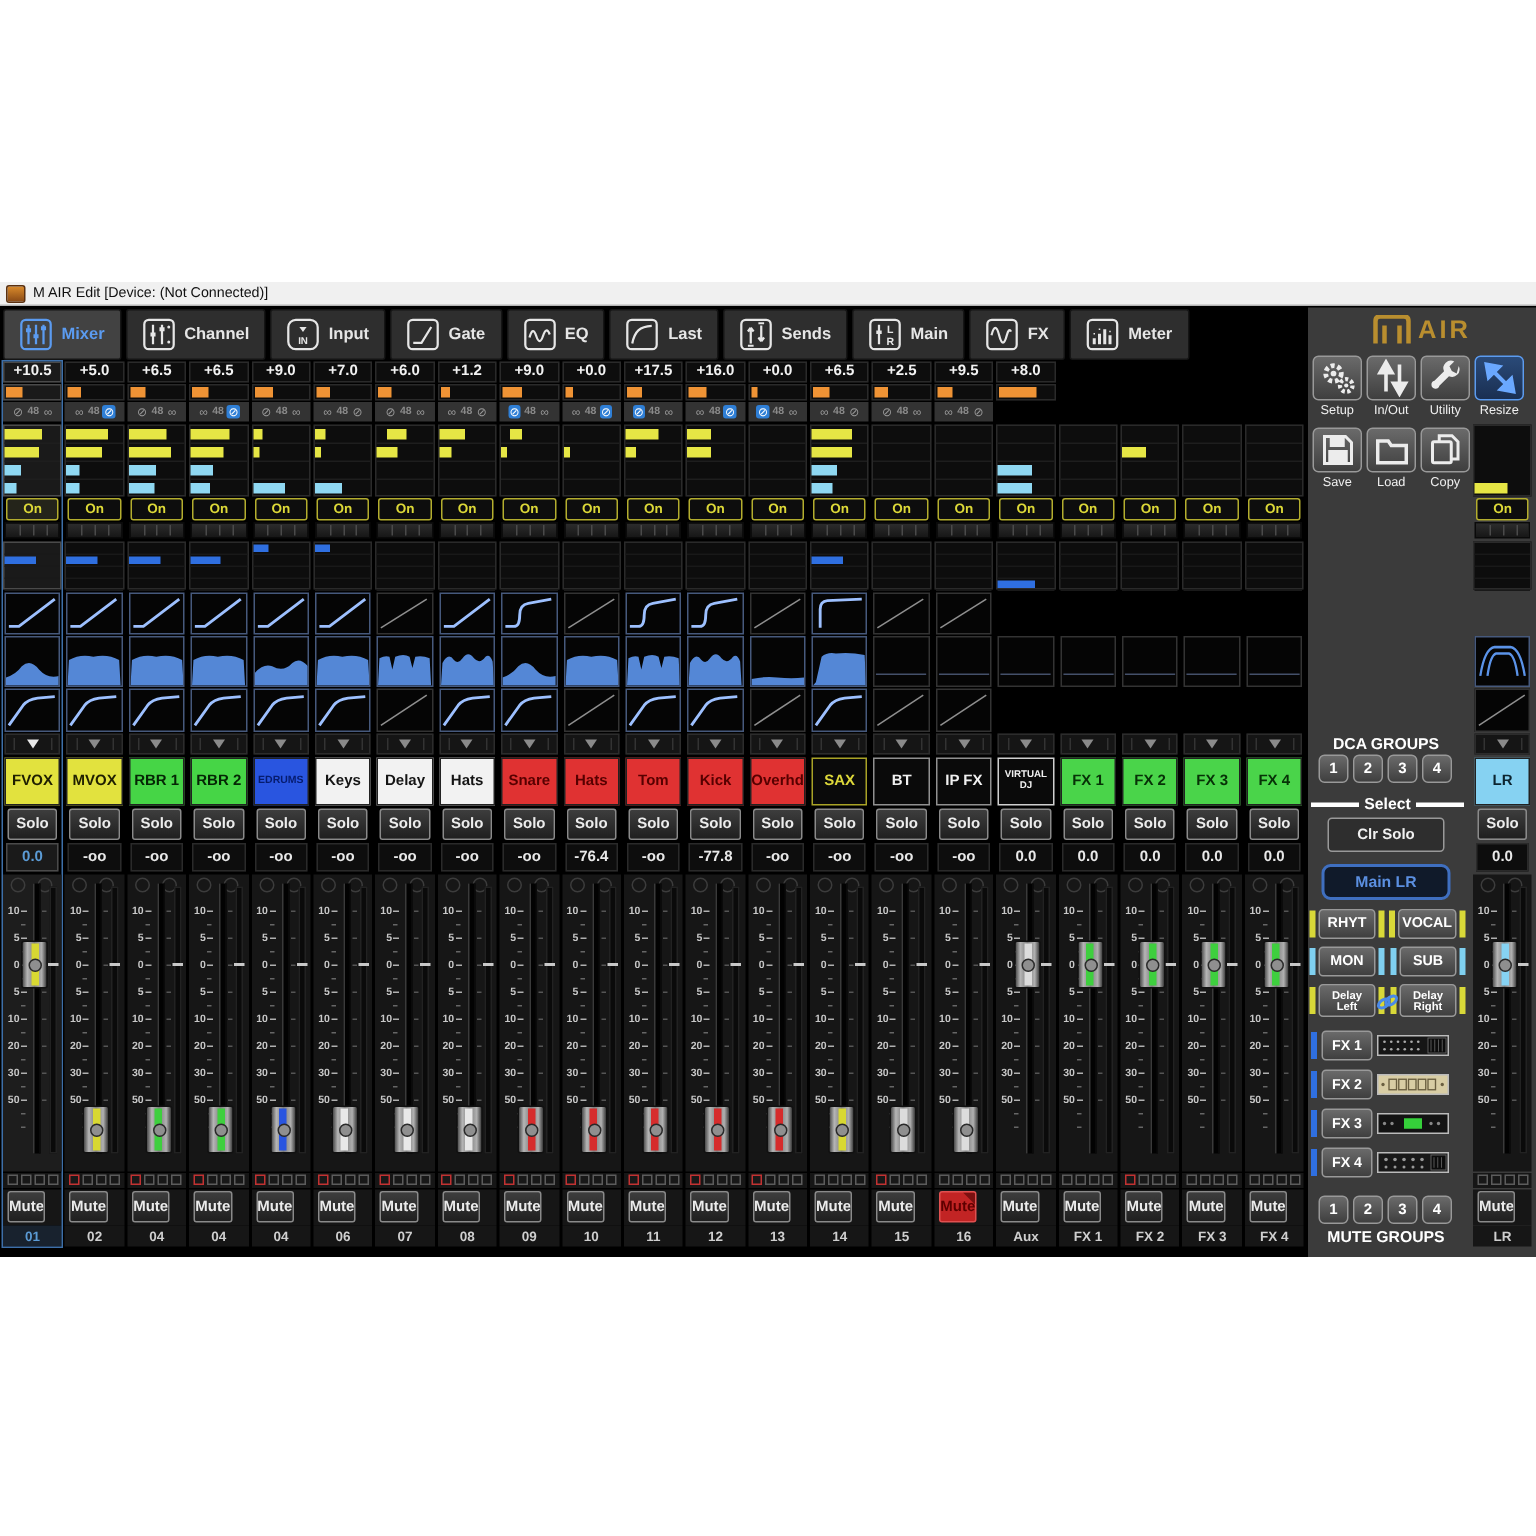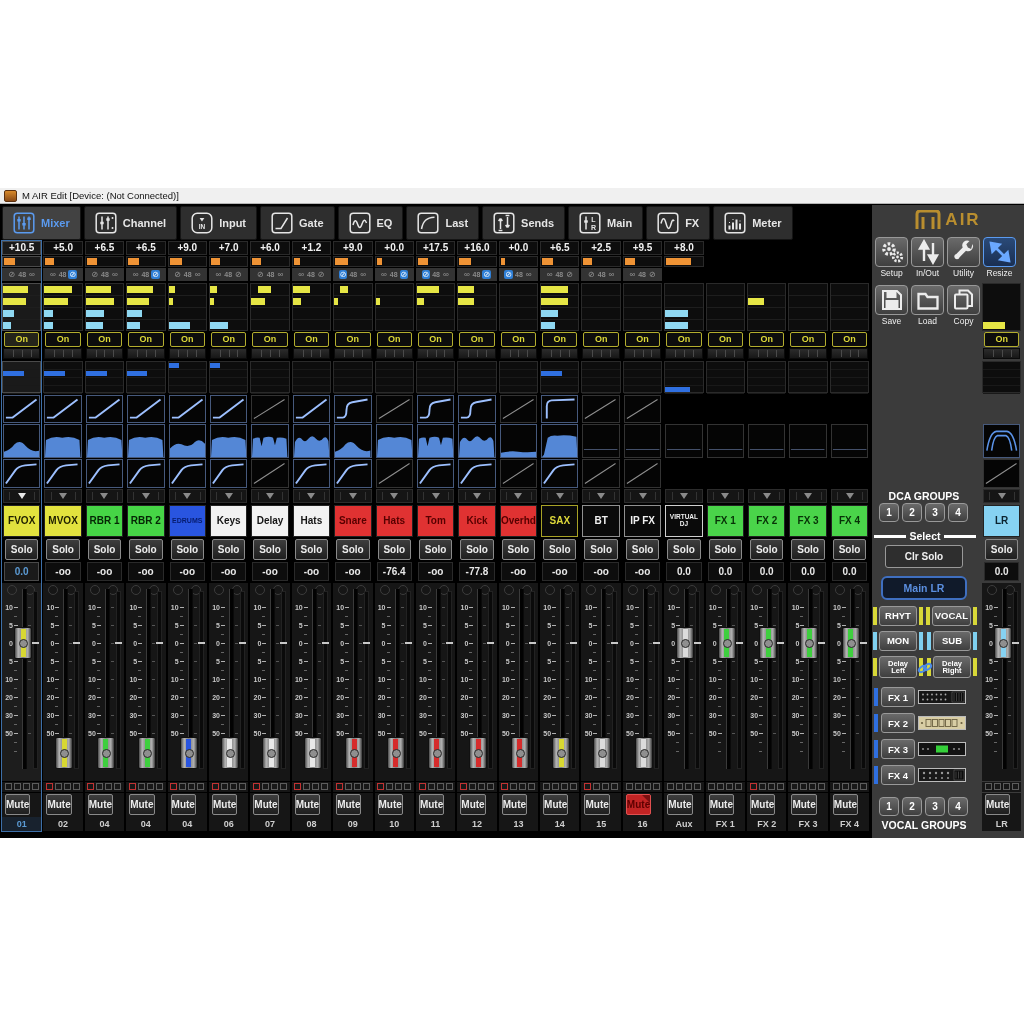--- a/index.html
+++ b/index.html
@@ -2855,21 +2855,21 @@
             </span>
           </div>
         </div>
 
       <div class="numrow mgrow" id="mgbtns">
           <button class="nbtn">1</button>
           <button class="nbtn">2</button>
           <button class="nbtn">3</button>
           <button class="nbtn">4</button>
         </div>
-      <div class="mgtitle">VOCAL GROUPS</div>
+      <div class="mgtitle">MUTE GROUPS</div>
     </div>
 
     <div class="lrstrip" id="lrstrip">
         <div class="strip">
           <div class="box gain hid"></div>
           <div class="box gmeter hid"></div>
           <div class="pre hid"></div>
           <div class="box sends">
             <div class="srow hid"></div>
             <div class="srow hid"></div>

